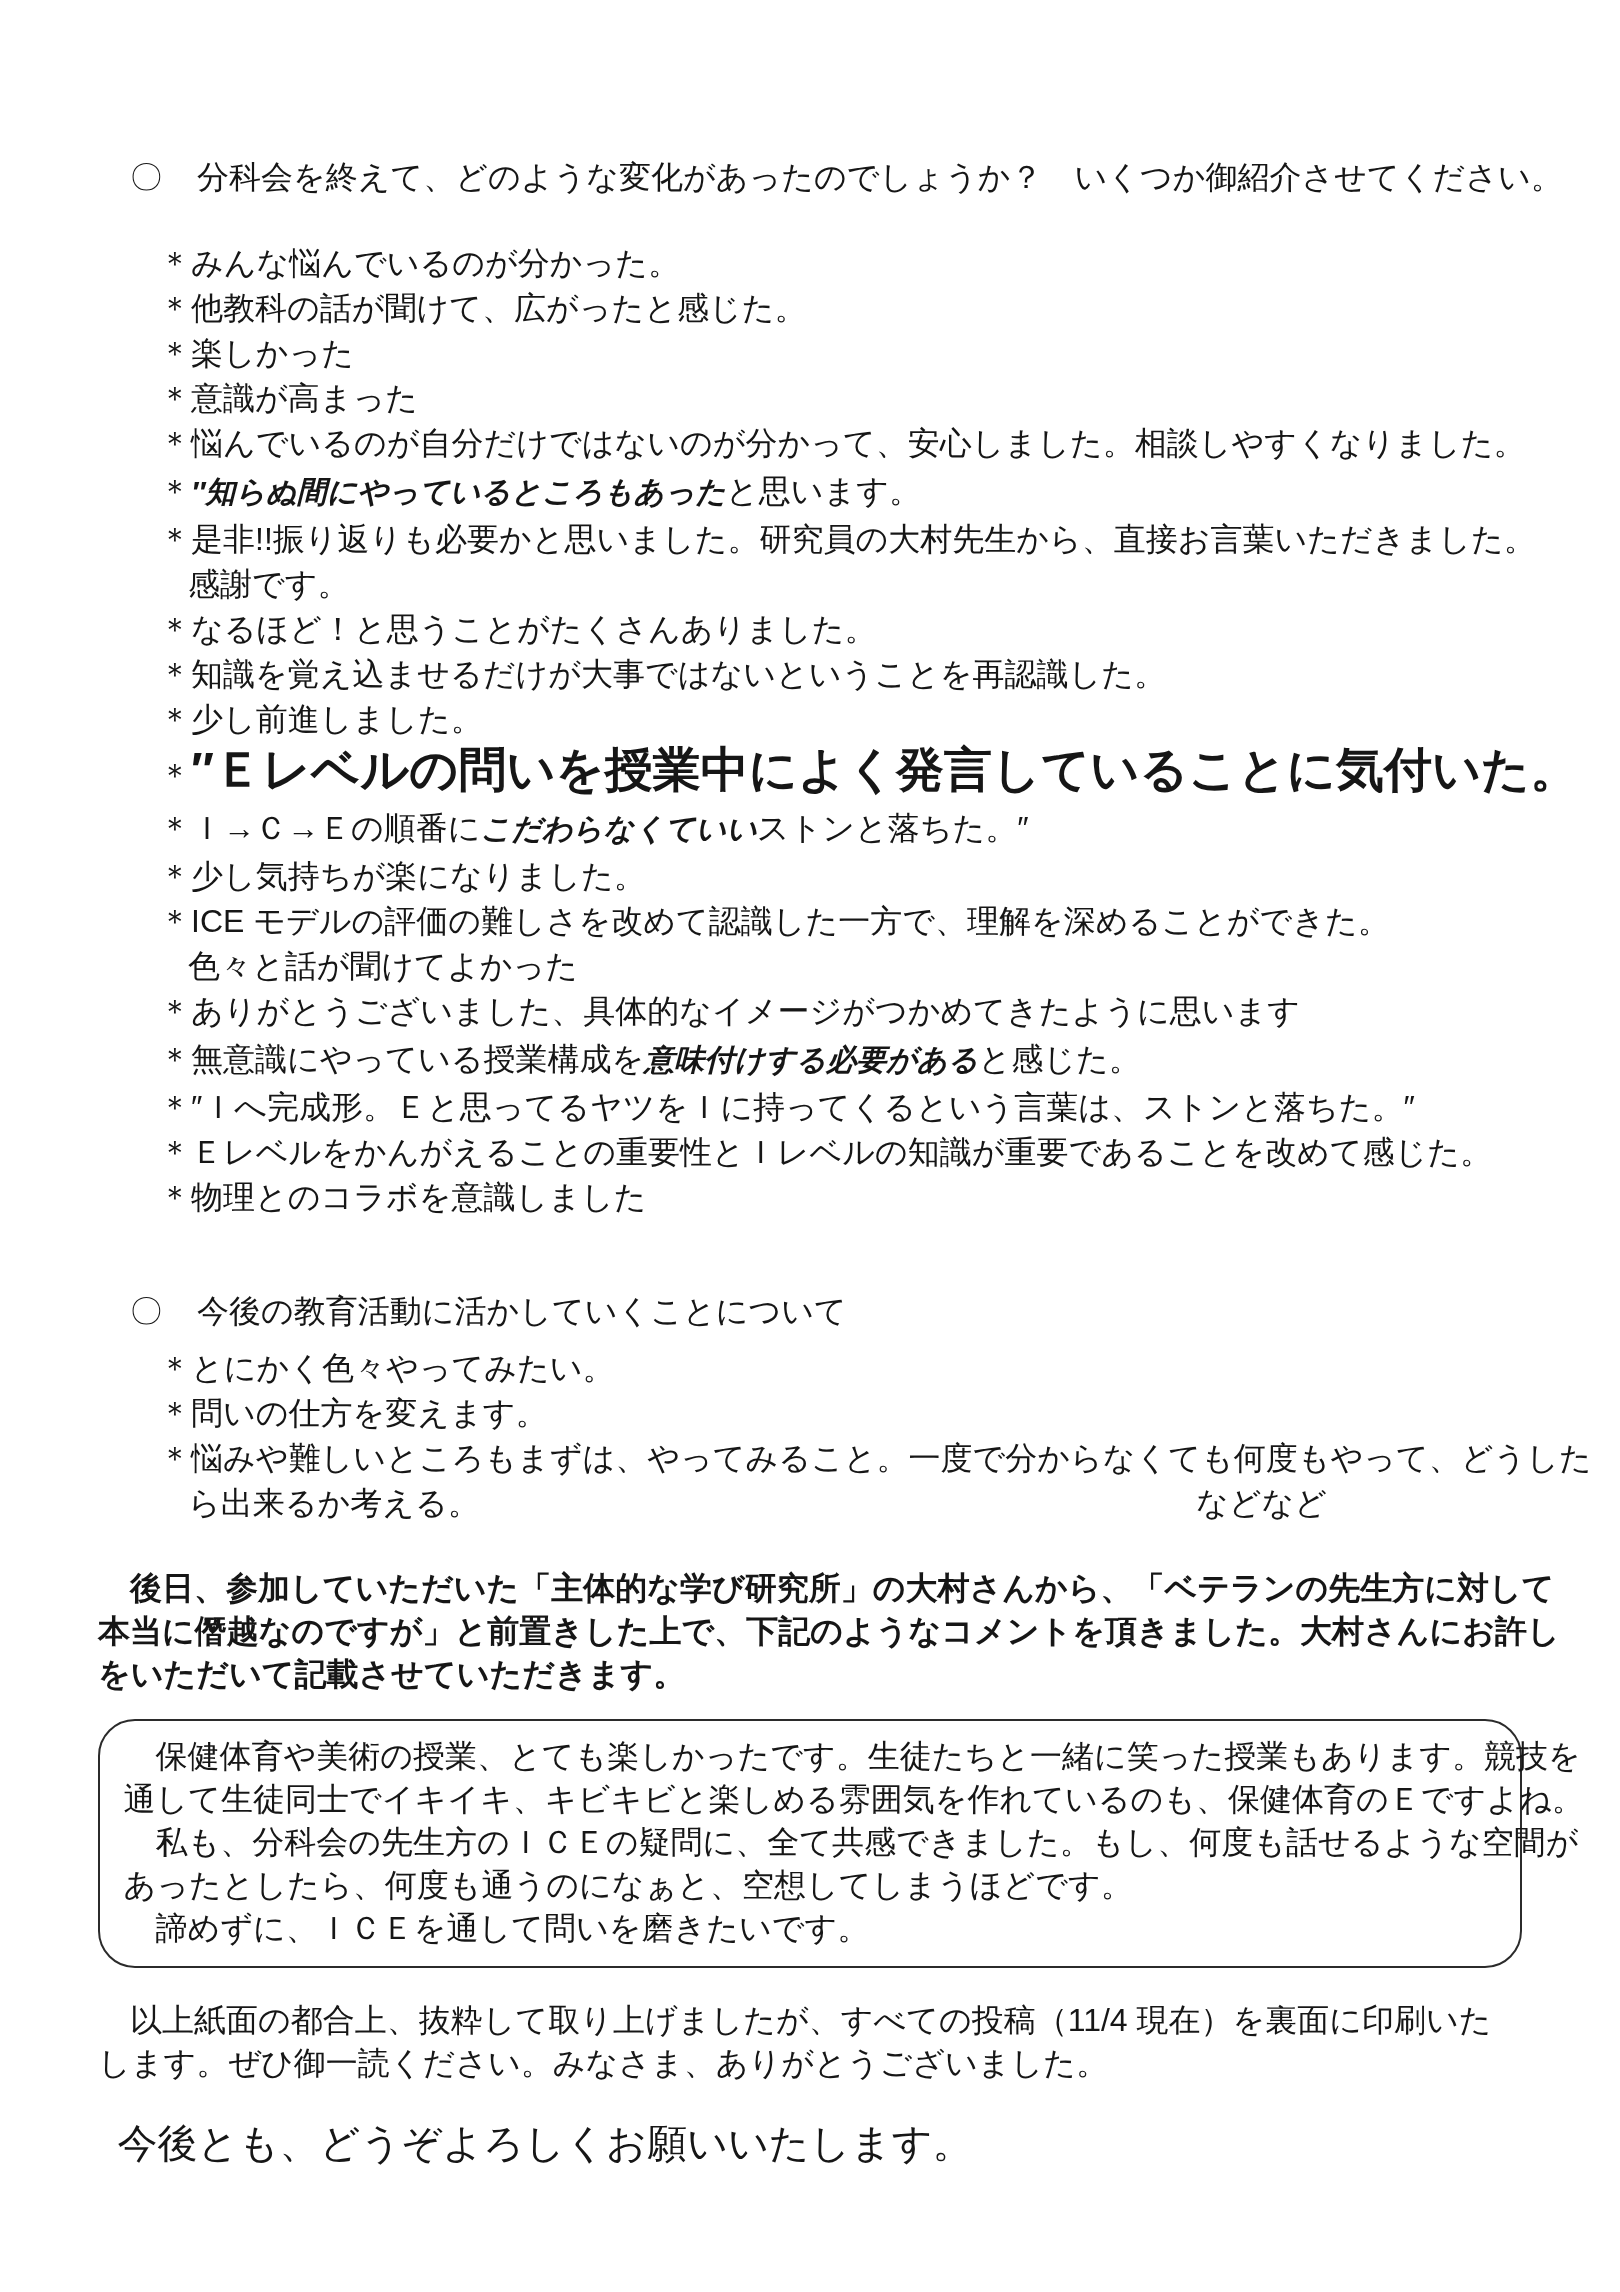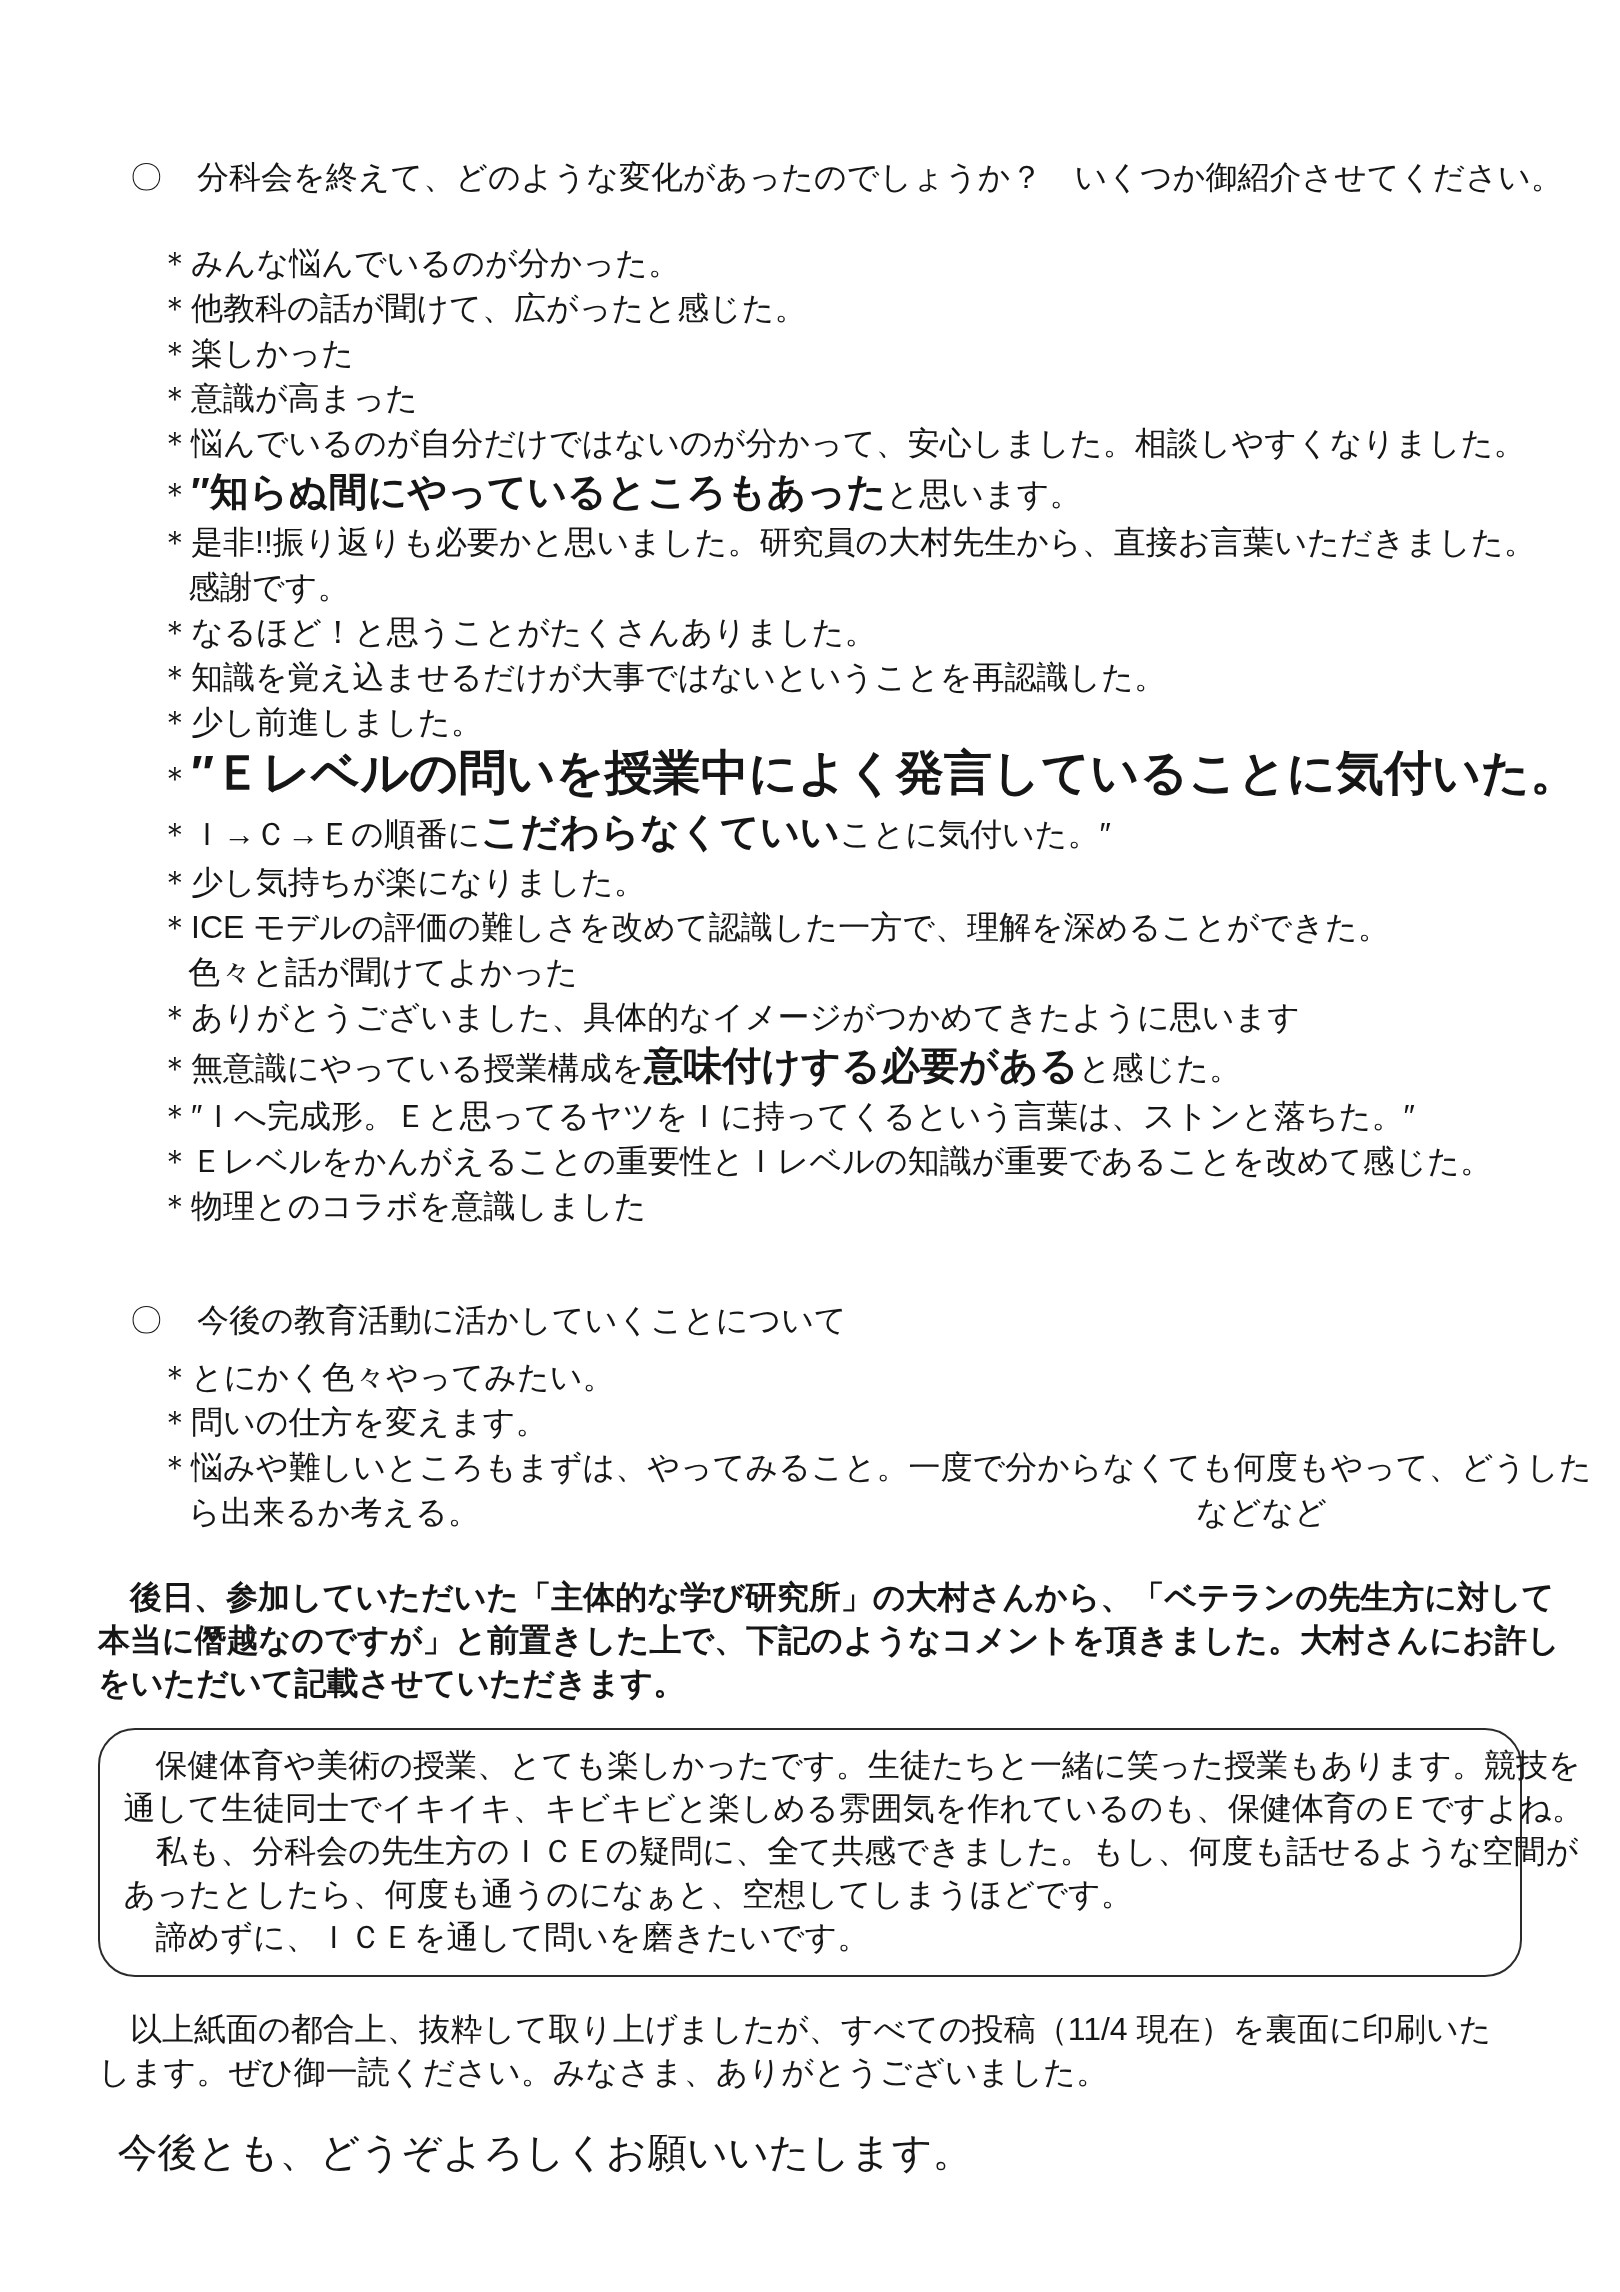--- a/index.html
+++ b/index.html
@@ -33,21 +33,22 @@
   .list2 { margin-left: 29px; margin-top: 11.8px; }
   .line {
     line-height: 45px;
     white-space: nowrap;
   }
   .line-em  { line-height: 51px; }
   .line-big { line-height: 56px; }
   .cont { padding-left: 29px; }
   .em {
     font-weight: 700;
-    font-size: 39px;
+    font-size: 30px;
+    font-style: italic;
   }
   .em-big {
     font-weight: 700;
     font-size: 48px;
   }
   .etc-line {
     display: flex;
     align-items: baseline;
   }
   .etc-note {
@@ -94,21 +95,21 @@
       <div class="line"><span>＊</span><span>楽しかった</span></div>
       <div class="line"><span>＊</span><span>意識が高まった</span></div>
       <div class="line"><span>＊</span><span>悩んでいるのが自分だけではないのが分かって、安心しました。相談しやすくなりました。</span></div>
       <div class="line line-em"><span>＊</span><span class="em">″知らぬ間にやっているところもあった</span><span>と思います。</span></div>
       <div class="line"><span>＊</span><span>是非!!振り返りも必要かと思いました。研究員の大村先生から、直接お言葉いただきました。</span></div>
       <div class="line cont"><span>感謝です。</span></div>
       <div class="line"><span>＊</span><span>なるほど！と思うことがたくさんありました。</span></div>
       <div class="line"><span>＊</span><span>知識を覚え込ませるだけが大事ではないということを再認識した。</span></div>
       <div class="line"><span>＊</span><span>少し前進しました。</span></div>
       <div class="line line-big"><span>＊</span><span class="em-big">″Ｅレベルの問いを授業中によく発言していることに気付いた。</span></div>
-      <div class="line line-em"><span>＊</span><span>Ｉ→Ｃ→Ｅの順番に</span><span class="em">こだわらなくていい</span><span>ことに気付いた。″</span></div>
+      <div class="line line-em"><span>＊</span><span>Ｉ→Ｃ→Ｅの順番に</span><span class="em">こだわらなくていい</span><span>ストンと落ちた。″</span></div>
       <div class="line"><span>＊</span><span>少し気持ちが楽になりました。</span></div>
       <div class="line"><span>＊</span><span>ICE モデルの評価の難しさを改めて認識した一方で、理解を深めることができた。</span></div>
       <div class="line cont"><span>色々と話が聞けてよかった</span></div>
       <div class="line"><span>＊</span><span>ありがとうございました、具体的なイメージがつかめてきたように思います</span></div>
       <div class="line line-em"><span>＊</span><span>無意識にやっている授業構成を</span><span class="em">意味付けする必要がある</span><span>と感じた。</span></div>
       <div class="line"><span>＊</span><span>″Ｉへ完成形。Ｅと思ってるヤツをＩに持ってくるという言葉は、ストンと落ちた。″</span></div>
       <div class="line"><span>＊</span><span>Ｅレベルをかんがえることの重要性とＩレベルの知識が重要であることを改めて感じた。</span></div>
       <div class="line"><span>＊</span><span>物理とのコラボを意識しました</span></div>
     </div>
   </div>

